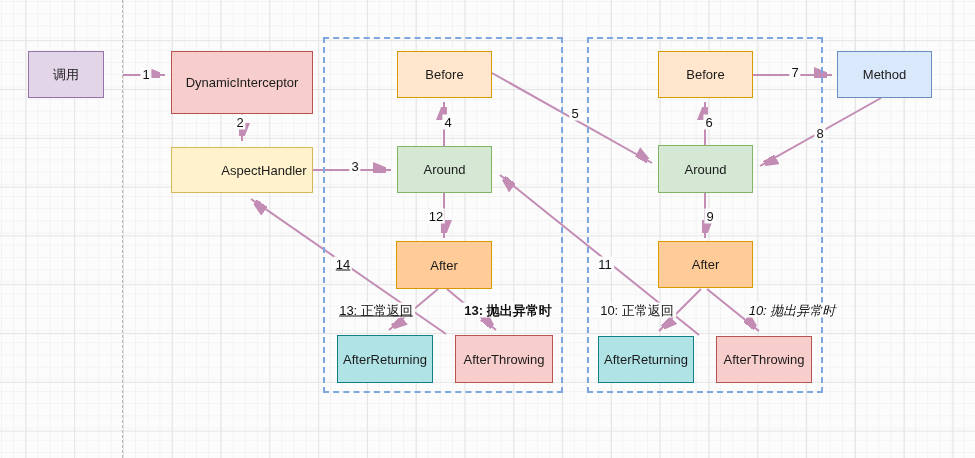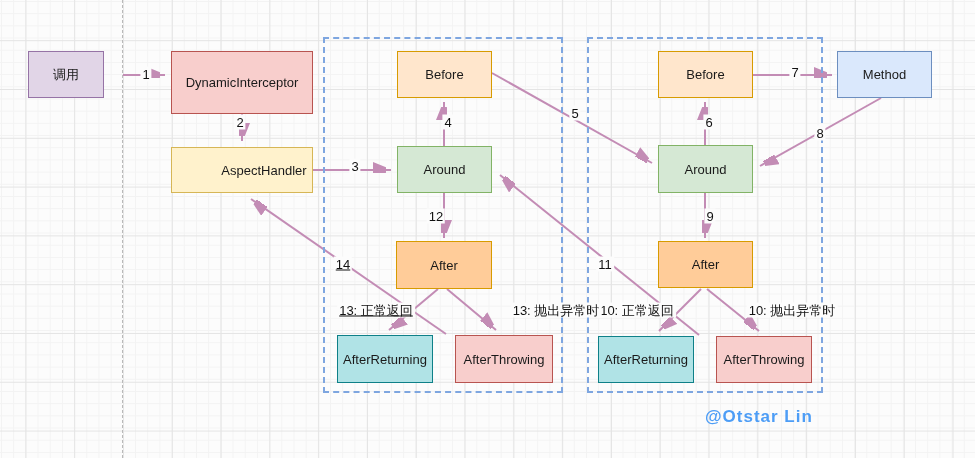--- a/index.html
+++ b/index.html
@@ -126,22 +126,21 @@
       <div class="edge-label" style="left: 146px; top: 74px;">1</div>
       <div class="edge-label" style="left: 240px; top: 122px;">2</div>
       <div class="edge-label" style="left: 355px; top: 166px;">3</div>
       <div class="edge-label" style="left: 448px; top: 122px;">4</div>
       <div class="edge-label" style="left: 575px; top: 113px;">5</div>
       <div class="edge-label" style="left: 709px; top: 122px;">6</div>
       <div class="edge-label" style="left: 795px; top: 72px;">7</div>
       <div class="edge-label" style="left: 820px; top: 133px;">8</div>
       <div class="edge-label" style="left: 710px; top: 216px;">9</div>
       <div class="edge-label" style="left: 637px; top: 310px; text-align: right;">10: 正常返回</div>
-      <div class="edge-label" style="left: 792px; top: 310px;">10: 抛出异常时</div>
+      <div class="edge-label" style="left: 792px; top: 310px; font-style: italic;">10: 抛出异常时</div>
       <div class="edge-label" style="left: 598px; top: 264px; margin-left: 7px;">11</div>
       <div class="edge-label" style="left: 436px; top: 216px;">12</div>
       <div class="edge-label" style="left: 376px; top: 310px; text-decoration: underline;">13: 正常返回</div>
-      <div class="edge-label" style="left: 556px; top: 310px;">13: 抛出异常时</div>
+      <div class="edge-label" style="left: 508px; top: 310px; font-weight: bold;">13: 抛出异常时</div>
       <div class="edge-label" style="left: 343px; top: 264px; text-decoration: underline;">14</div>
     </div>
 
-  <div class="watermark" style="left: 705px; top: 407px; color: rgb(77, 157, 246);">@Otstar Lin</div>
 </div>
 
 </body></html>

